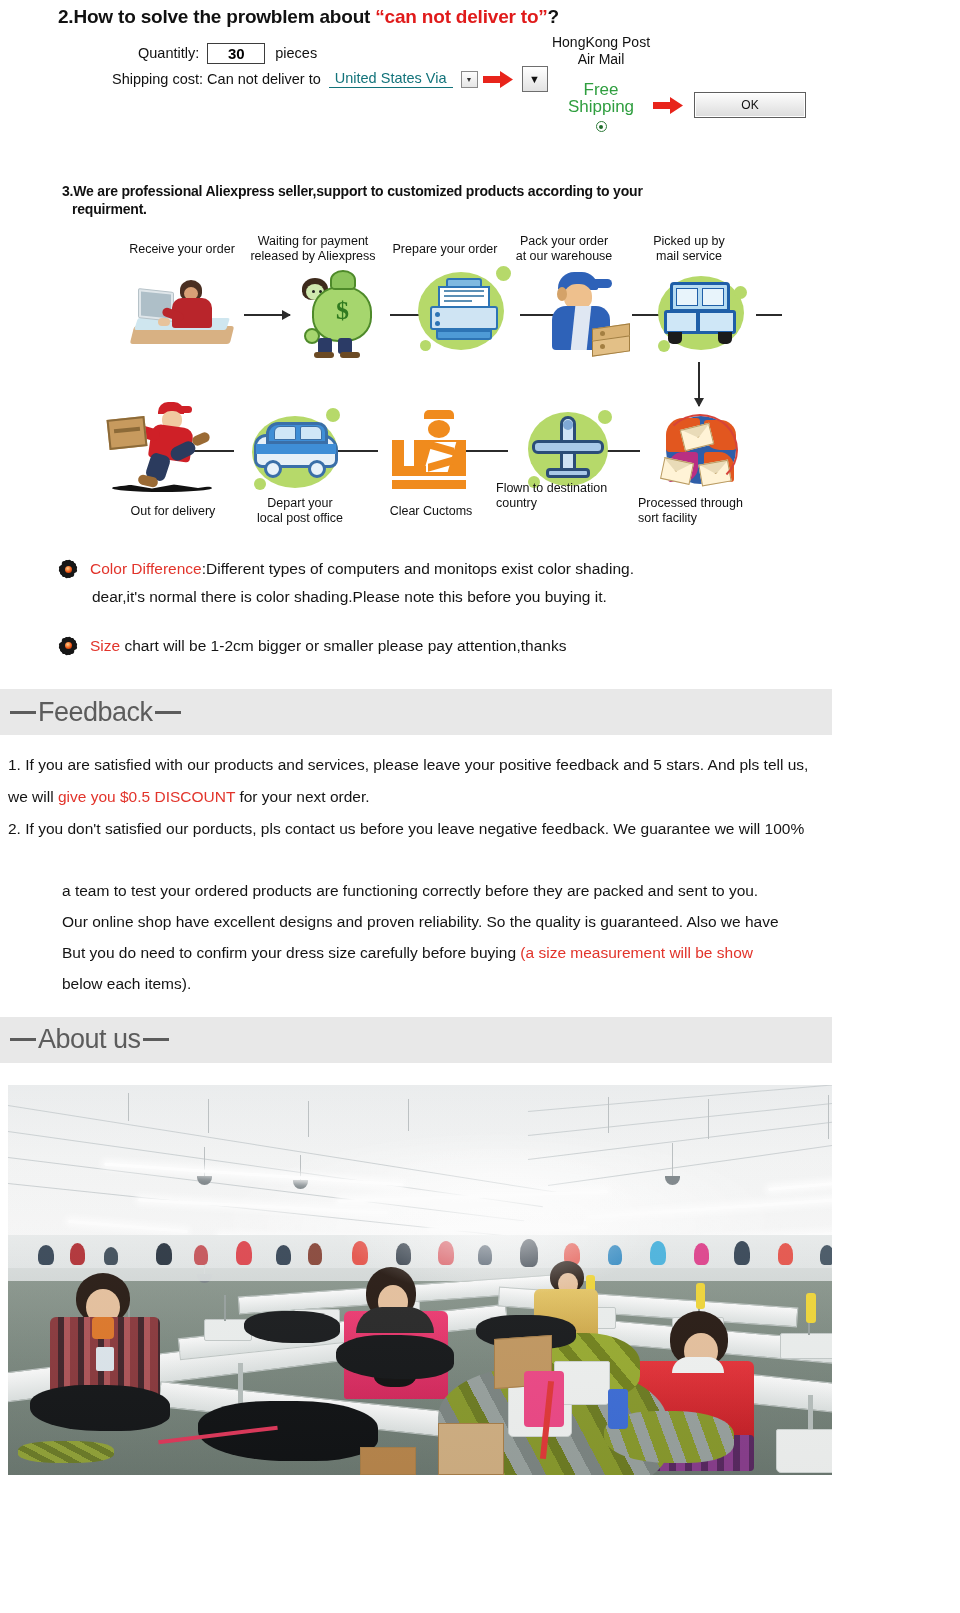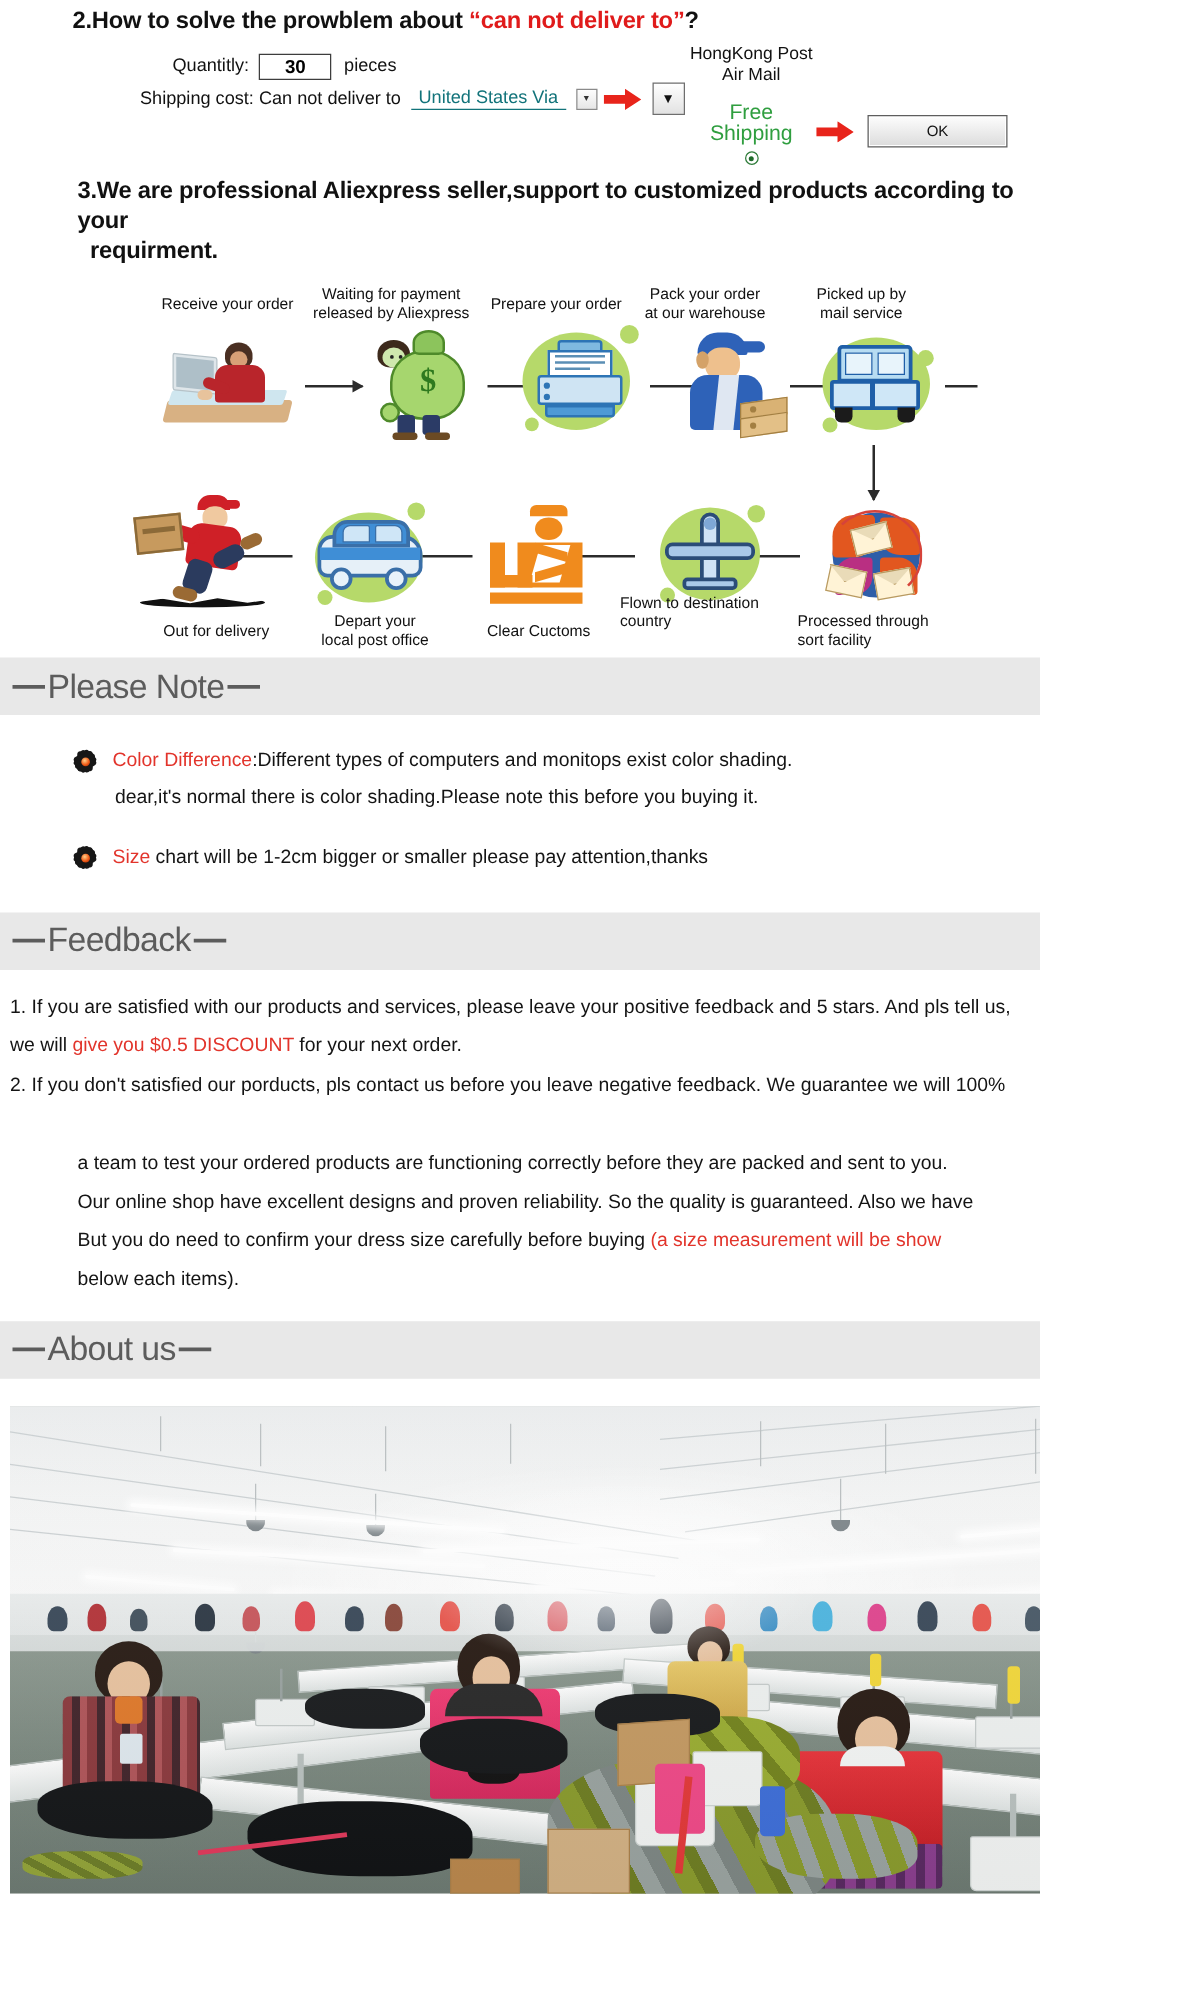--- a/index.html
+++ b/index.html
@@ -120,27 +120,28 @@
     border: 1px solid #5e5e5e;
     background: linear-gradient(#fdfdfd,#dcdcdc);
     display: flex; align-items: center; justify-content: center;
     font-size: 12px; color: #111;
     box-shadow: inset 0 0 0 1px #fff;
     margin-left: 6px;
   }
 
   
   .q3 {
-    font-size: 19px;
+    font-size: 14px;
     font-weight: 700;
     color: #111;
     padding: 2px 0 0 62px;
     line-height: 1.25;
     max-width: 860px;
     letter-spacing: -0.2px;
+    margin-top: 42px;
   }
   .q3 .ind { display: block; padding-left: 10px; }
 
   
   .flow { position: relative; width: 960px; height: 300px; margin-top: 14px; }
 
   .cap {
     position: absolute;
     font-size: 12.5px;
     line-height: 1.2;
@@ -592,27 +593,20 @@
     <div class="cap" style="left:110px; top:272px; width:126px;">Out for delivery</div>
     <div class="cap" style="left:240px; top:264px; width:120px;">Depart your
 local post office</div>
     <div class="cap" style="left:372px; top:272px; width:118px;">Clear Cuctoms</div>
     <div class="cap" style="left:496px; top:249px; width:138px; text-align:left;">Flown to destination
 country</div>
     <div class="cap" style="left:638px; top:264px; width:130px; text-align:left;">Processed through
 sort facility</div>
   </div>
 
-  <div class="bar">
-    <span class="ttl">
-      <span class="dash"></span>
-        <span>Please Note</span>
-        <span class="dash"></span>
-    </span>
-  </div>
 
   <div class="note-body">
     <div class="note-line">
       <span class="flower">
         <span class="petal p1"></span>
           <span class="petal p2"></span>
           <span class="petal p3"></span>
           <span class="petal p4"></span>
           <span class="core"></span>
       </span>

